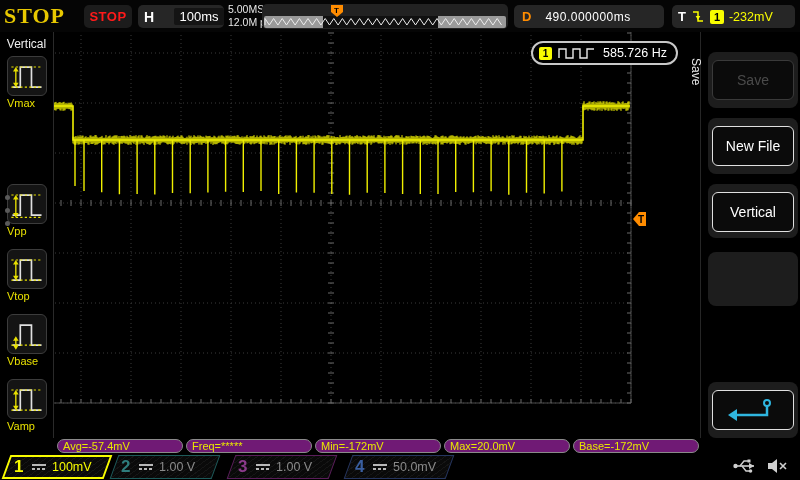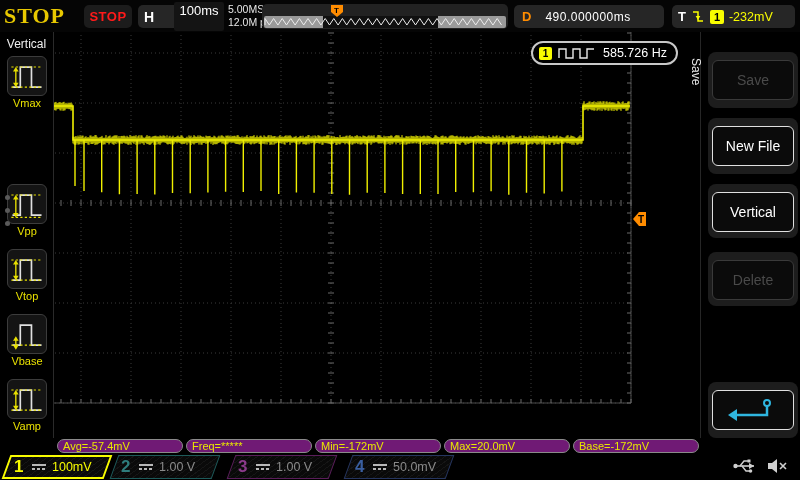--- a/index.html
+++ b/index.html
@@ -11,40 +11,40 @@
   #topbar { position:absolute; left:0; top:0; width:800px; height:32px; background:#050505; z-index:5; }
   .tb-box { position:absolute; top:5px; height:23px; background:#262626; border-radius:5px;
             display:flex; align-items:center; color:#fff; }
   #logo { left:4px; top:3px; position:absolute; color:#e8c800; font-family:"Liberation Serif",serif;
           font-weight:bold; font-size:22px; letter-spacing:1px; }
   #stop-btn { left:84px; width:48px; justify-content:center; background:#1c1c1c; }
   #stop-btn span { color:#ff1a1a; font-weight:bold; font-size:13px; letter-spacing:.5px; }
   #h-box { left:138px; width:86px; padding-left:6px; }
   #h-box .hlab { font-weight:bold; font-size:14px; color:#fff; }
   #h-box .hval { background:#141414; border-radius:2px; margin-left:20px; width:58px; text-align:center;
-                 font-size:13px; height:29px; line-height:17px; color:#fff; }
+                 font-size:13px; height:17px; line-height:17px; color:#fff; }
   #rate-box { position:absolute; left:228px; top:3px; color:#e8e8e8; font-size:10.5px; line-height:13px; }
   #membar { position:absolute; left:262px; top:4px; width:246px; height:25px; background:#222;
             border-radius:5px; }
   #d-box { left:514px; width:150px; padding-left:8px; }
   #d-box .dlab { color:#ff8c00; font-weight:bold; font-size:13px; margin-right:14px; }
   #d-box .dval { color:#fff; font-size:12px; letter-spacing:.5px; }
   #t-box { left:672px; width:123px; padding-left:6px; }
   #t-box .tlab { color:#fff; font-weight:bold; font-size:13px; margin-right:5px; }
   #t-box .ch-badge { background:#f8fc00; color:#000; font-weight:bold; font-size:11px;
                      width:14px; height:14px; border-radius:2px; text-align:center; line-height:14px; margin:0 5px; }
   #t-box .tval { color:#f8fc00; font-size:12.5px; }
 
   
   #left-menu { position:absolute; left:0; top:32px; width:54px; height:406px; background:#000;
                border-right:1px solid #2a2a2a; z-index:4; }
   #left-menu .title { color:#f0f0f0; font-size:12px; text-align:center; padding-top:5px; }
   .v-item { position:absolute; left:7px; width:40px; cursor:pointer; }
   .v-icon { width:40px; height:40px; background:#141414; border:1px solid #3c3c3c; border-radius:6px; }
-  .v-label { color:#e8e000; font-size:11px; text-align:center; margin-top:1px; }
+  .v-label { color:#e8e000; font-size:11px; text-align:left; margin-top:1px; }
   .page-dot { position:absolute; left:5px; width:5px; height:5px; border-radius:50%; background:#5a5a5a; }
 
   
   #right-menu { position:absolute; left:700px; top:32px; width:100px; height:406px; background:#000;
                 border-left:1px solid #262626; z-index:4; }
   #menu-tab { position:absolute; left:-12px; top:26px; color:#e8e8e8; font-size:12px;
               writing-mode:vertical-rl; }
   .slot { position:absolute; left:7px; width:90px; background:#1d1d1d; border-radius:8px; }
   .softkey { position:absolute; left:11px; width:82px; height:40px; border-radius:6px; background:#0b0b0b;
              display:flex; align-items:center; justify-content:center; font-size:14px; cursor:pointer; }
@@ -213,21 +213,20 @@
   <div id="right-menu">
     <div id="menu-tab">Save</div>
     <div class="slot" style="top:20px;height:56px"></div>
     <div class="slot" style="top:86px;height:56px"></div>
     <div class="slot" style="top:152px;height:54px"></div>
     <div class="slot" style="top:220px;height:54px"></div>
     <div class="slot" style="top:350px;height:56px"></div>
     <div class="softkey off" style="top:28px">Save</div>
     <div class="softkey on" style="top:94px">New File</div>
     <div class="softkey on" style="top:160px">Vertical</div>
-    <div class="softkey off" style="top:228px">Delete</div>
     <div class="softkey on" style="top:358px">
       <svg width="56" height="28">
         <path d="M10,19 H42 V9" stroke="#2fb6e0" stroke-width="2.5" fill="none"></path>
         <circle cx="42" cy="7" r="3" fill="none" stroke="#2fb6e0" stroke-width="2"></circle>
         <polygon points="12,13 12,25 3,19" fill="#2fb6e0"></polygon>
       </svg>
     </div>
   </div>
 
   <div class="meas-box" style="left:57px">Avg=-57.4mV</div>

